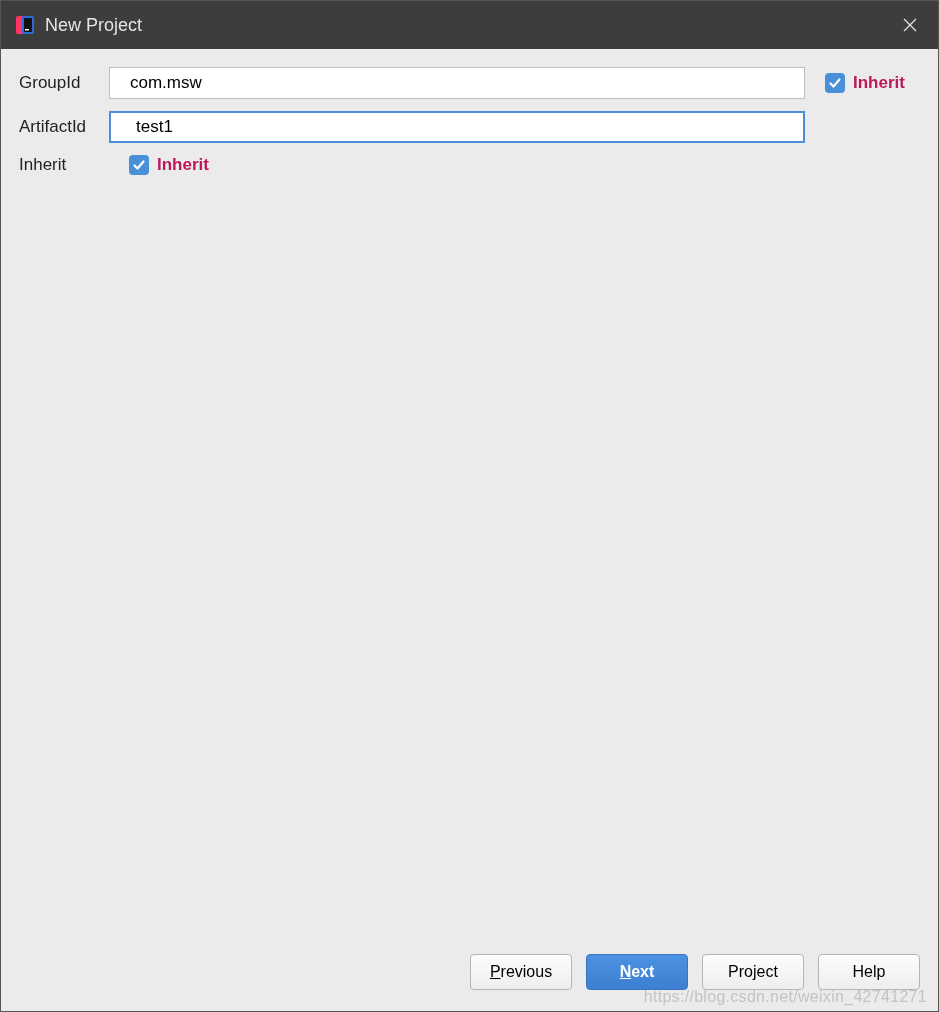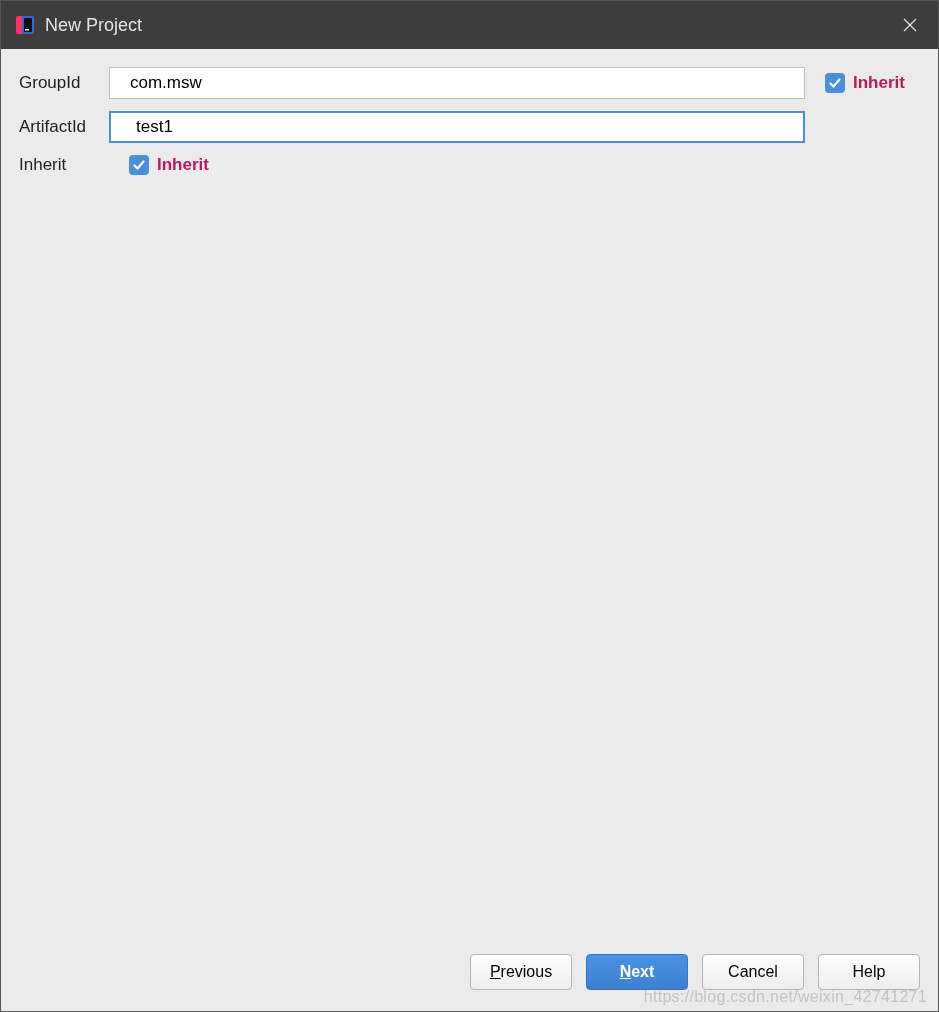--- a/index.html
+++ b/index.html
@@ -213,19 +213,19 @@
 
   <div class="button-bar">
     <div class="btn">
         <span class="ul">P</span>
         <span>revious</span>
       </div>
     <div class="btn primary">
         <span class="ul">N</span>
         <span>ext</span>
       </div>
-    <div class="btn">Cancel</div>
+    <div class="btn">Project</div>
     <div class="btn">Help</div>
   </div>
 
 </div>
 
 <div class="watermark">https://blog.csdn.net/weixin_42741271</div>
 
 </body></html>

